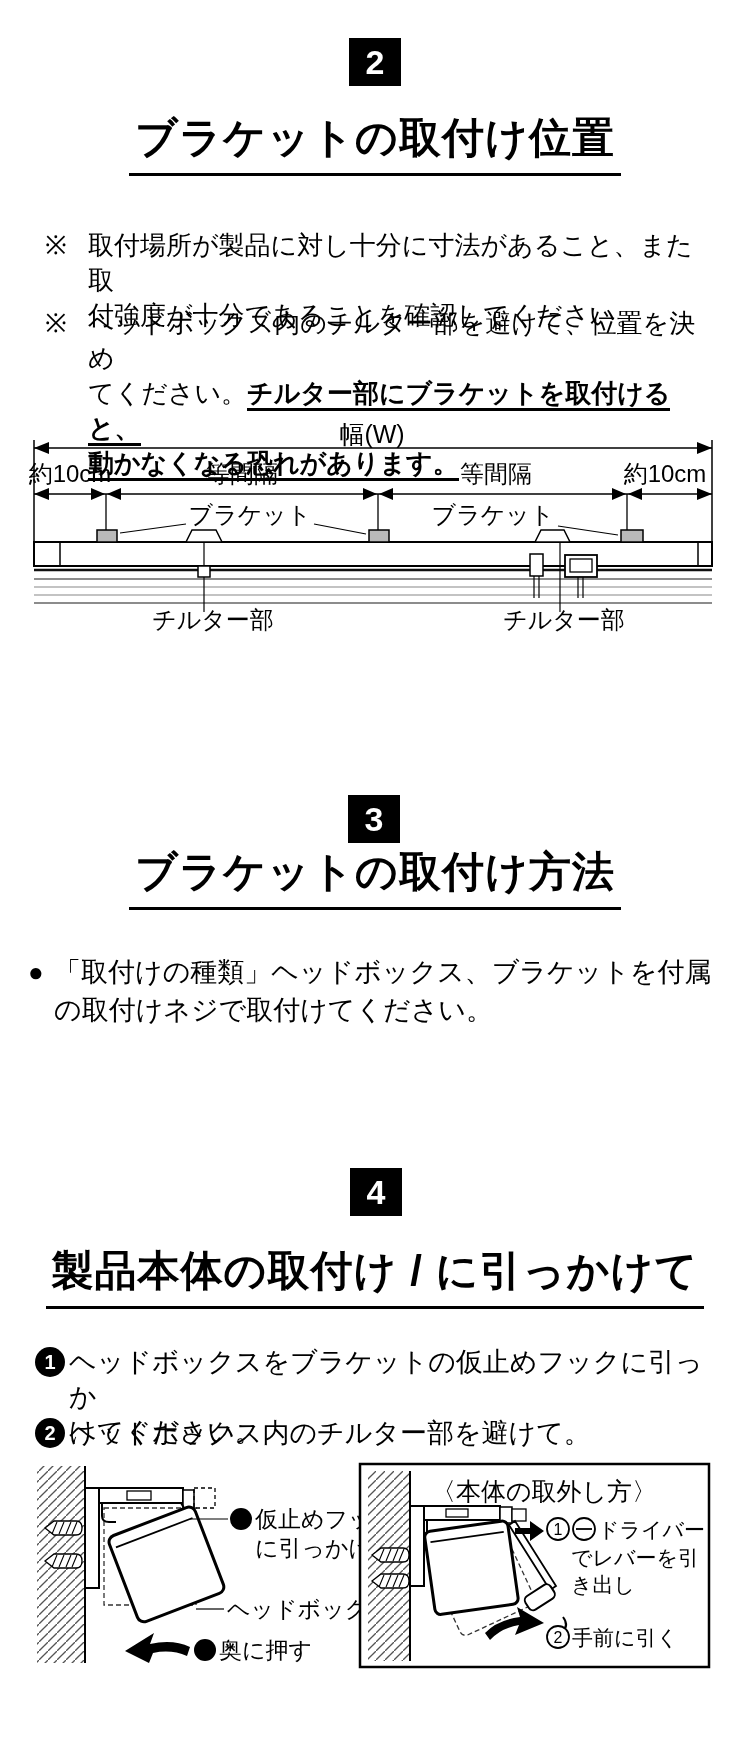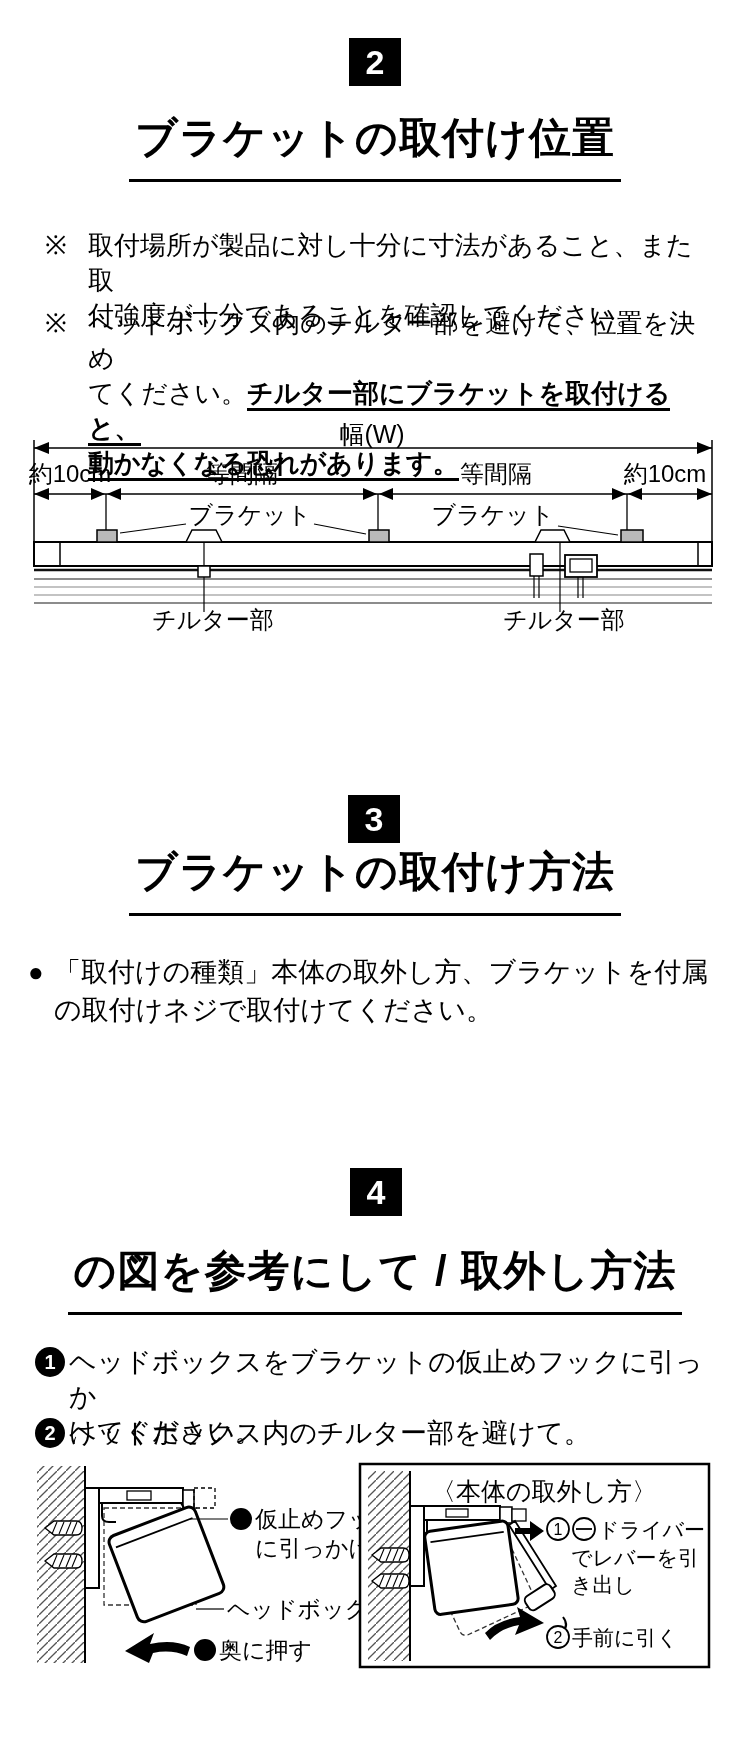--- a/index.html
+++ b/index.html
@@ -3,21 +3,21 @@
 <meta charset="utf-8">
 <style>
   html,body{margin:0;padding:0;background:#fff;}
   #page{position:relative;width:750px;height:1756px;background:#fff;color:#000;
         font-family:"Liberation Sans",sans-serif;overflow:hidden;}
   .badge{position:absolute;width:52px;height:48px;background:#000;color:#fff;
          display:flex;align-items:center;justify-content:center;
          font-size:34px;font-weight:bold;}
   .sec-title{position:absolute;left:0;width:750px;text-align:center;
              font-size:42px;font-weight:bold;letter-spacing:1px;}
-  .sec-title .tspan{display:inline-block;border-bottom:3px solid #000;padding:0 6px 13px;}
+  .sec-title .tspan{display:inline-block;border-bottom:3px solid #000;padding:0 6px 7px;}
   .note{position:absolute;display:flex;font-size:26px;line-height:35px;}
   .note .marker{flex:none;width:43px;}
   .ntext{white-space:pre-line;}
   .emph{font-weight:bold;border-bottom:3px solid #000;}
   .bullet{position:absolute;display:flex;font-size:27px;line-height:38px;}
   .bullet .marker{flex:none;width:26px;font-size:26px;}
   .step{position:absolute;display:flex;font-size:27px;line-height:35px;}
   .stepnum{flex:none;width:30px;height:30px;margin:2px 4px 0 0;background:#000;color:#fff;
            border-radius:50%;display:flex;align-items:center;justify-content:center;
            font-size:20px;font-weight:bold;}
@@ -115,29 +115,29 @@
   </svg>
 
   <div class="badge" style="left:348px;top:795px;">
     <span>3</span>
   </div>
   <div class="sec-title" style="top:844px;">
     <span class="tspan">ブラケットの取付け方法</span>
   </div>
   <div class="bullet" style="left:28px;top:953px;width:692px;">
     <span class="marker">●</span>
-    <div class="ntext">「取付けの種類」本体の取外し方、ブラケットを付属
+    <div class="ntext">「取付けの種類」ヘッドボックス、ブラケットを付属
 の取付けネジで取付けてください。</div>
   </div>
 
   <div class="badge" style="left:350px;top:1168px;">
     <span>4</span>
   </div>
   <div class="sec-title" style="top:1243px;">
-    <span class="tspan">の図を参考にして / 取外し方法</span>
+    <span class="tspan">製品本体の取付け / に引っかけて</span>
   </div>
 
   <div class="step" style="left:35px;top:1345px;width:690px;">
     <span class="stepnum">1</span>
     <div class="ntext">ヘッドボックスをブラケットの仮止めフックに引っか
 けてください。</div>
   </div>
   <div class="step" style="left:35px;top:1416px;width:690px;">
     <span class="stepnum">2</span>
     <div class="ntext">ヘッドボックス内のチルター部を避けて。</div>

